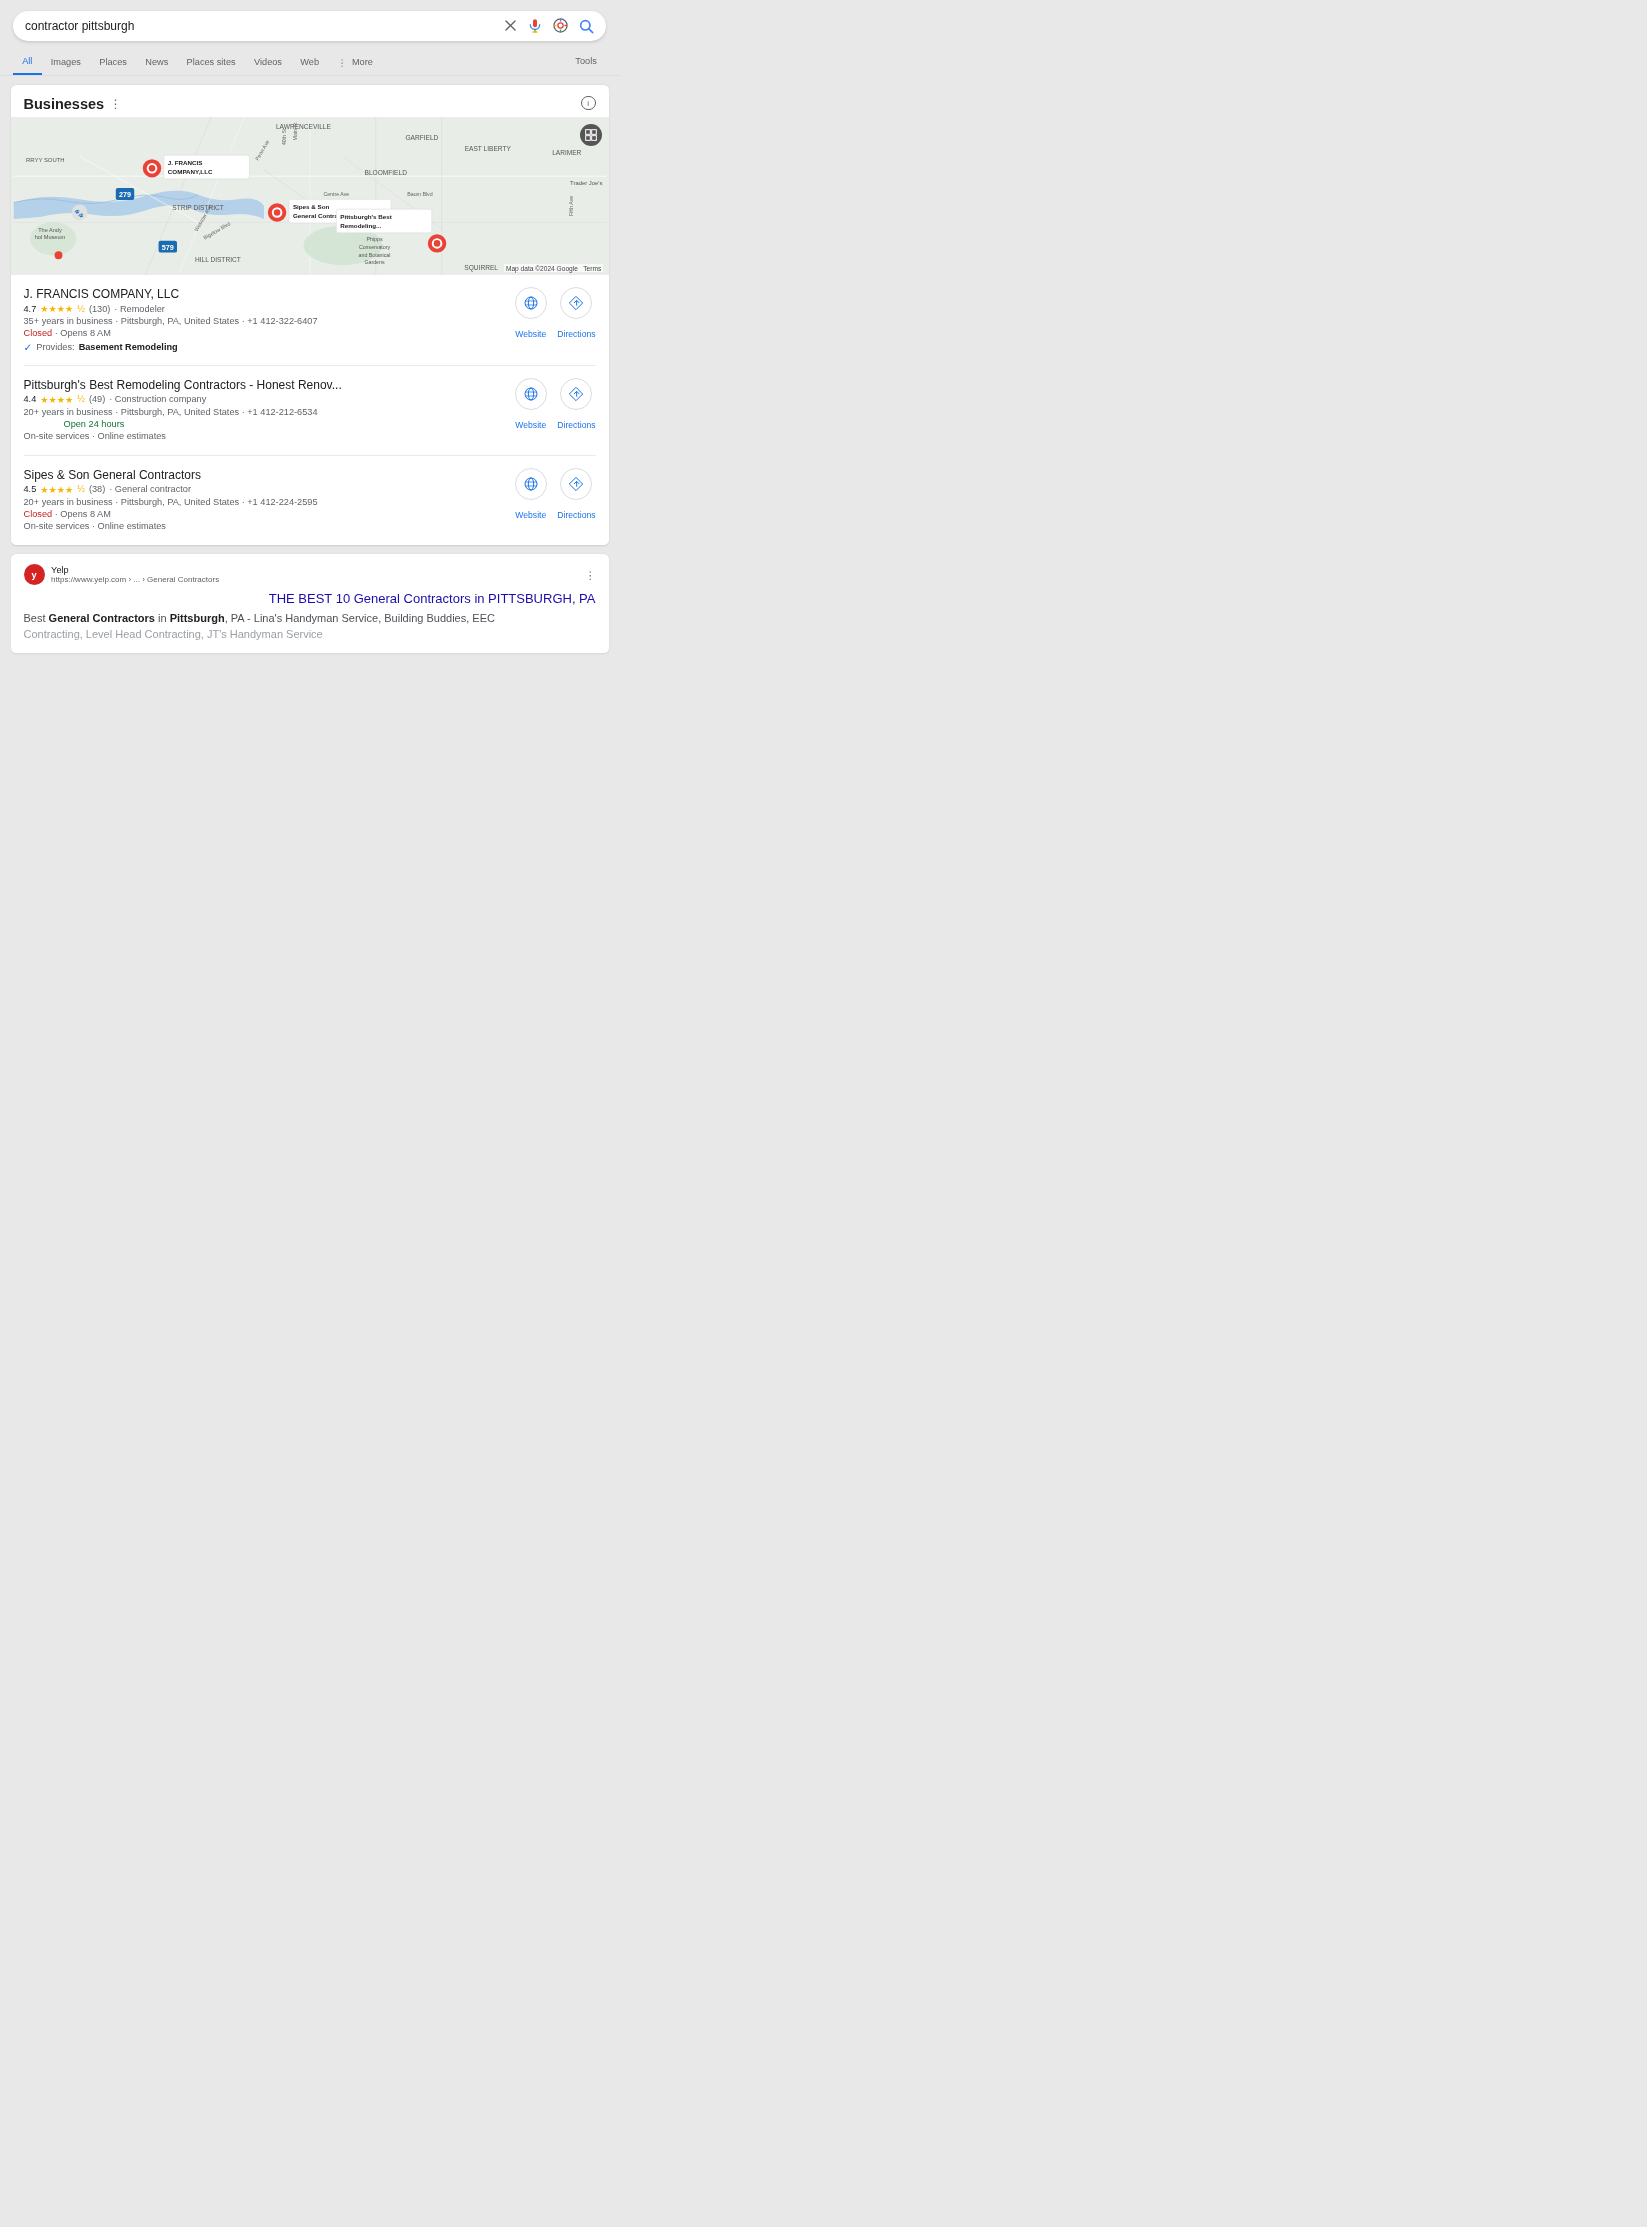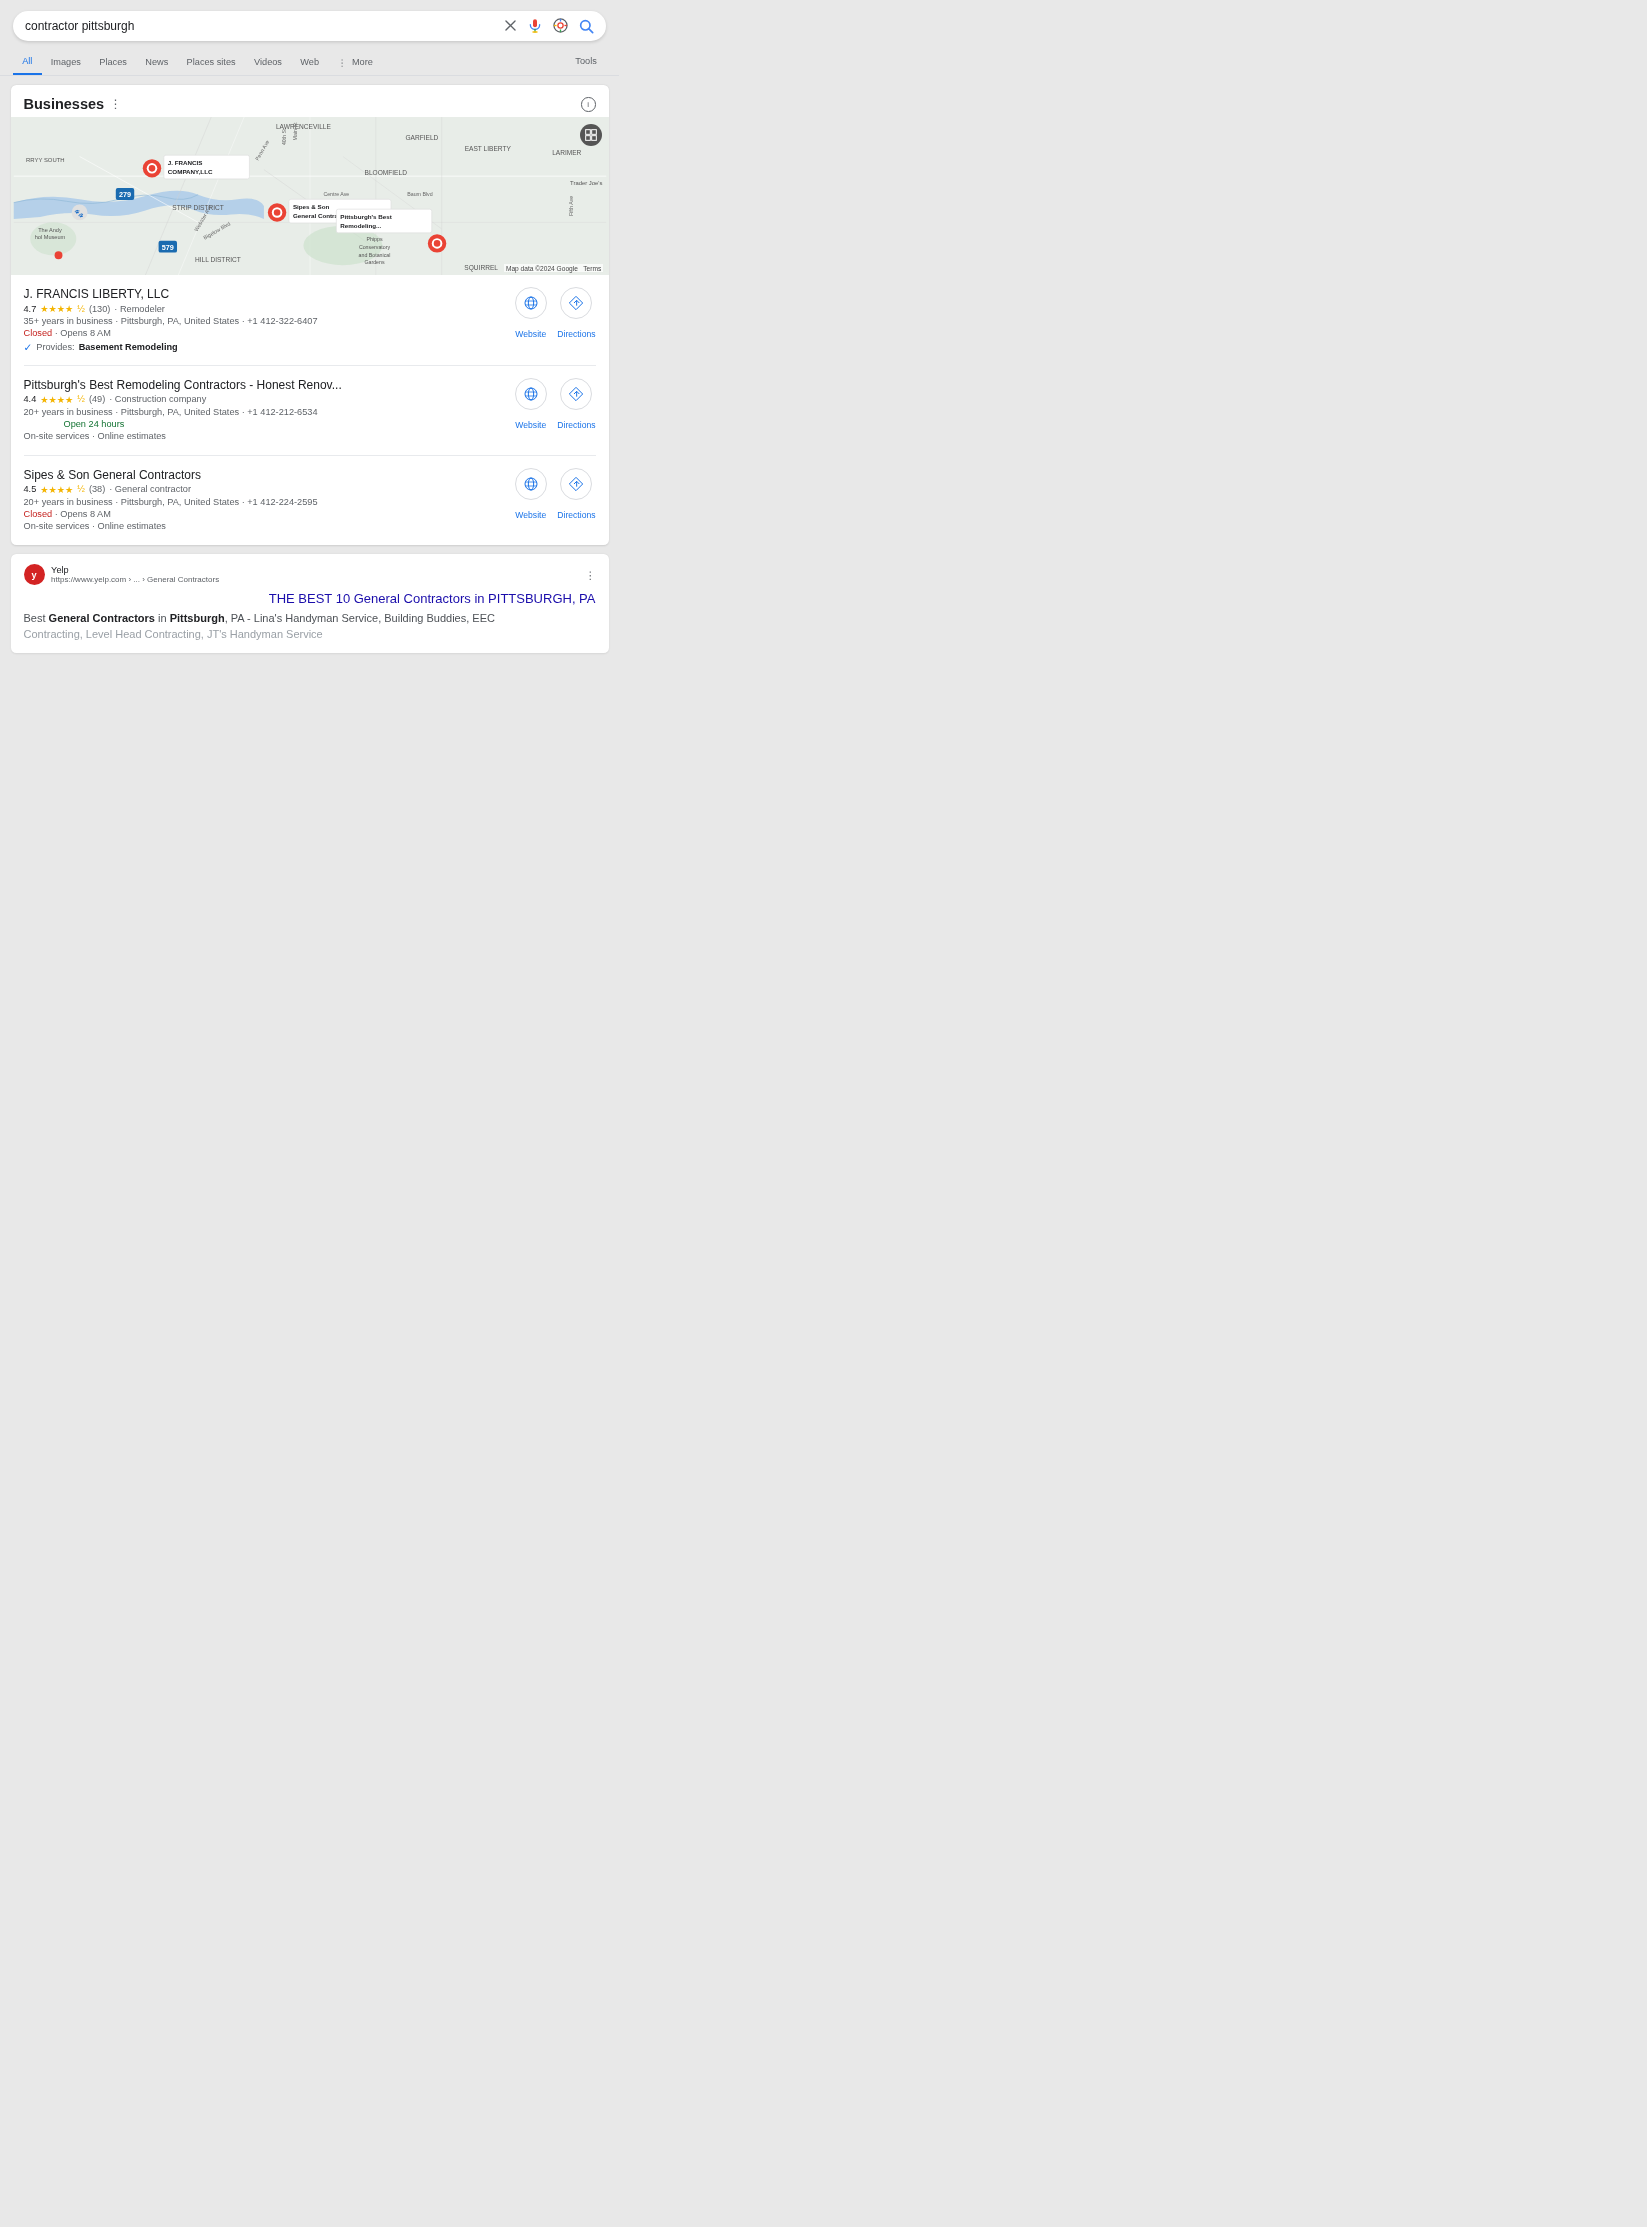--- a/index.html
+++ b/index.html
@@ -79,21 +79,21 @@
       background: white;
       margin: 9.2px 10.5px;
       border-radius: 5.3px;
       box-shadow: 0 0.7px 2px rgba(0,0,0,0.12);
       overflow: hidden;
     }
 
     
     .businesses-header {
       display: flex;
-      align-items: flex-end;
+      align-items: flex-start;
       padding: 10.5px 13px 5.3px 13px;
       justify-content: space-between;
       gap: 28px;
     }
     .businesses-title-row {
       display: flex;
       align-items: center;
       gap: 5.3px;
     }
     .businesses-title {
@@ -490,21 +490,21 @@
       </svg>
     </div>
     
     <div class="map-attribution">Map data ©2024 Google &nbsp; Terms</div>
   </div>
 
   <div class="business-list">
 
     <div class="business-item">
       <div class="business-info">
-        <div class="business-name">J. FRANCIS LIBERTY, LLC</div>
+        <div class="business-name">J. FRANCIS COMPANY, LLC</div>
         <div class="business-rating-row">
           <span class="rating-number">4.7</span>
           <span class="stars">★★★★</span>
             <span style="color:#f4b400;font-size:9.2px;">½</span>
           <span class="review-count">(130)</span>
           <span>· Remodeler</span>
         </div>
         <div class="business-details">35+ years in business · Pittsburgh, PA, United States · +1 412-322-6407</div>
         <div class="business-details">
           <span class="status-closed">Closed</span>

